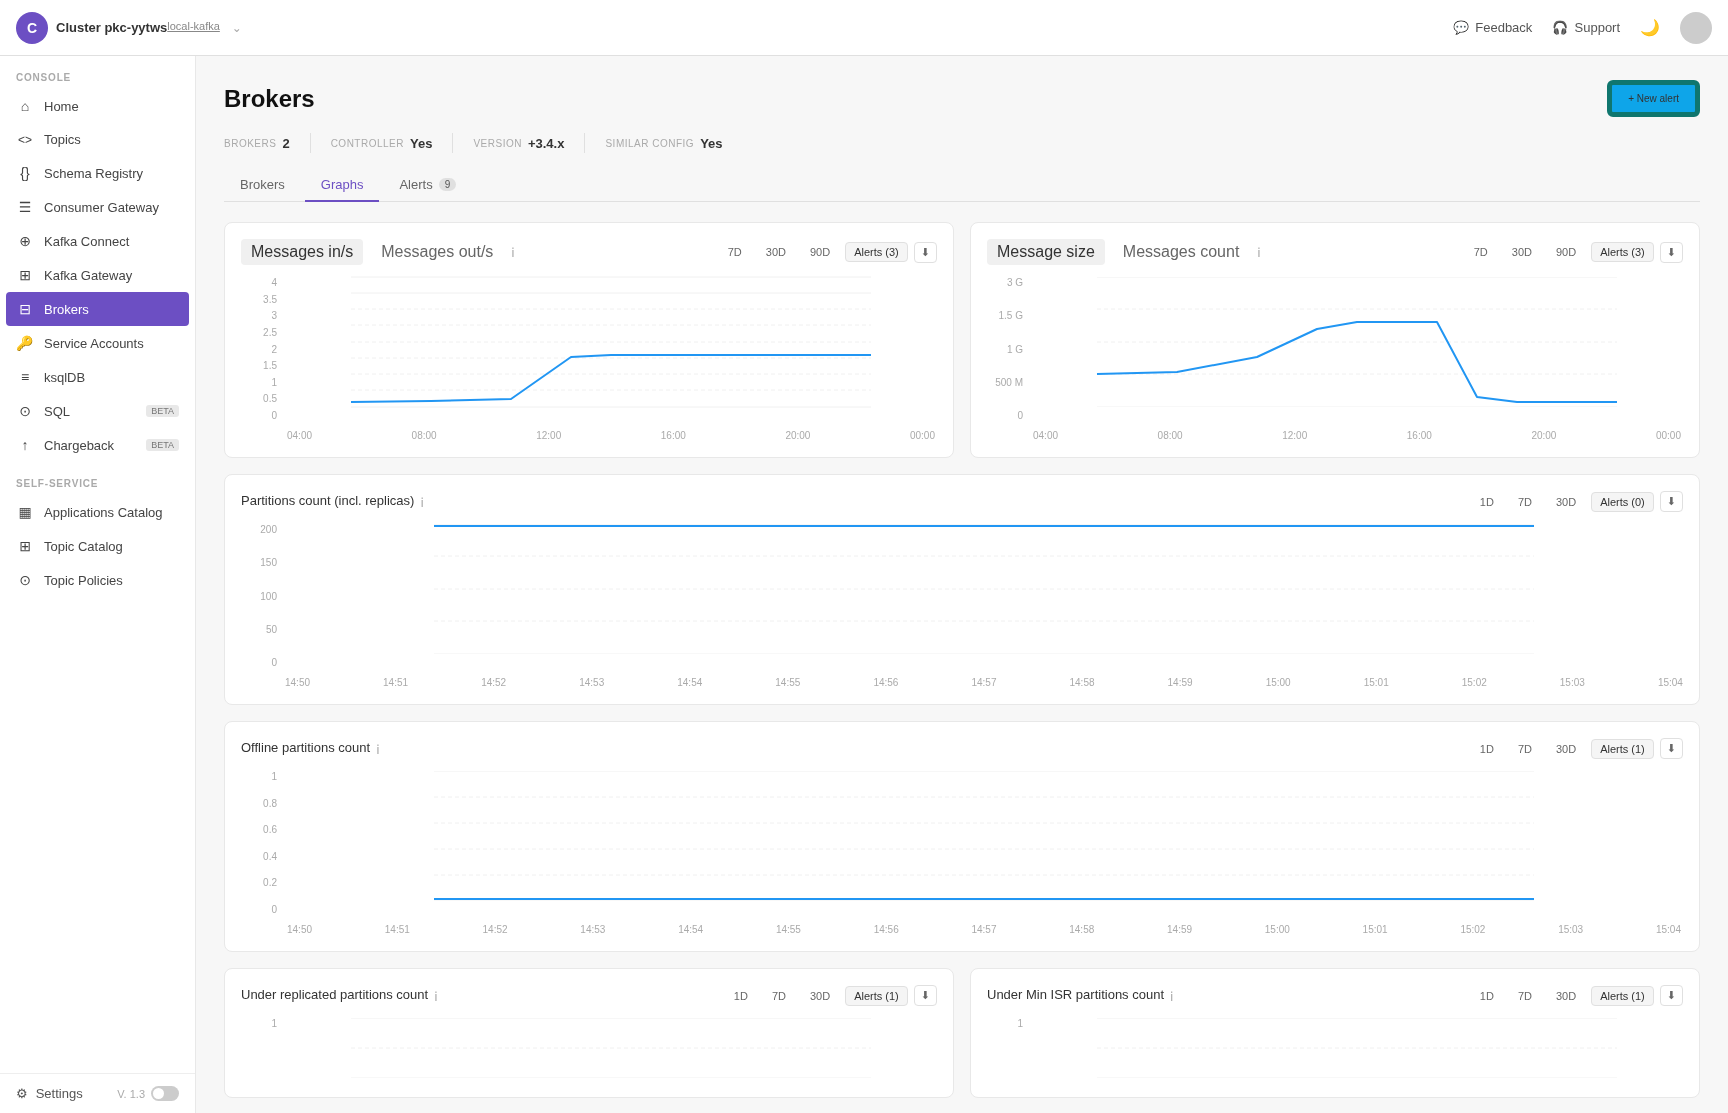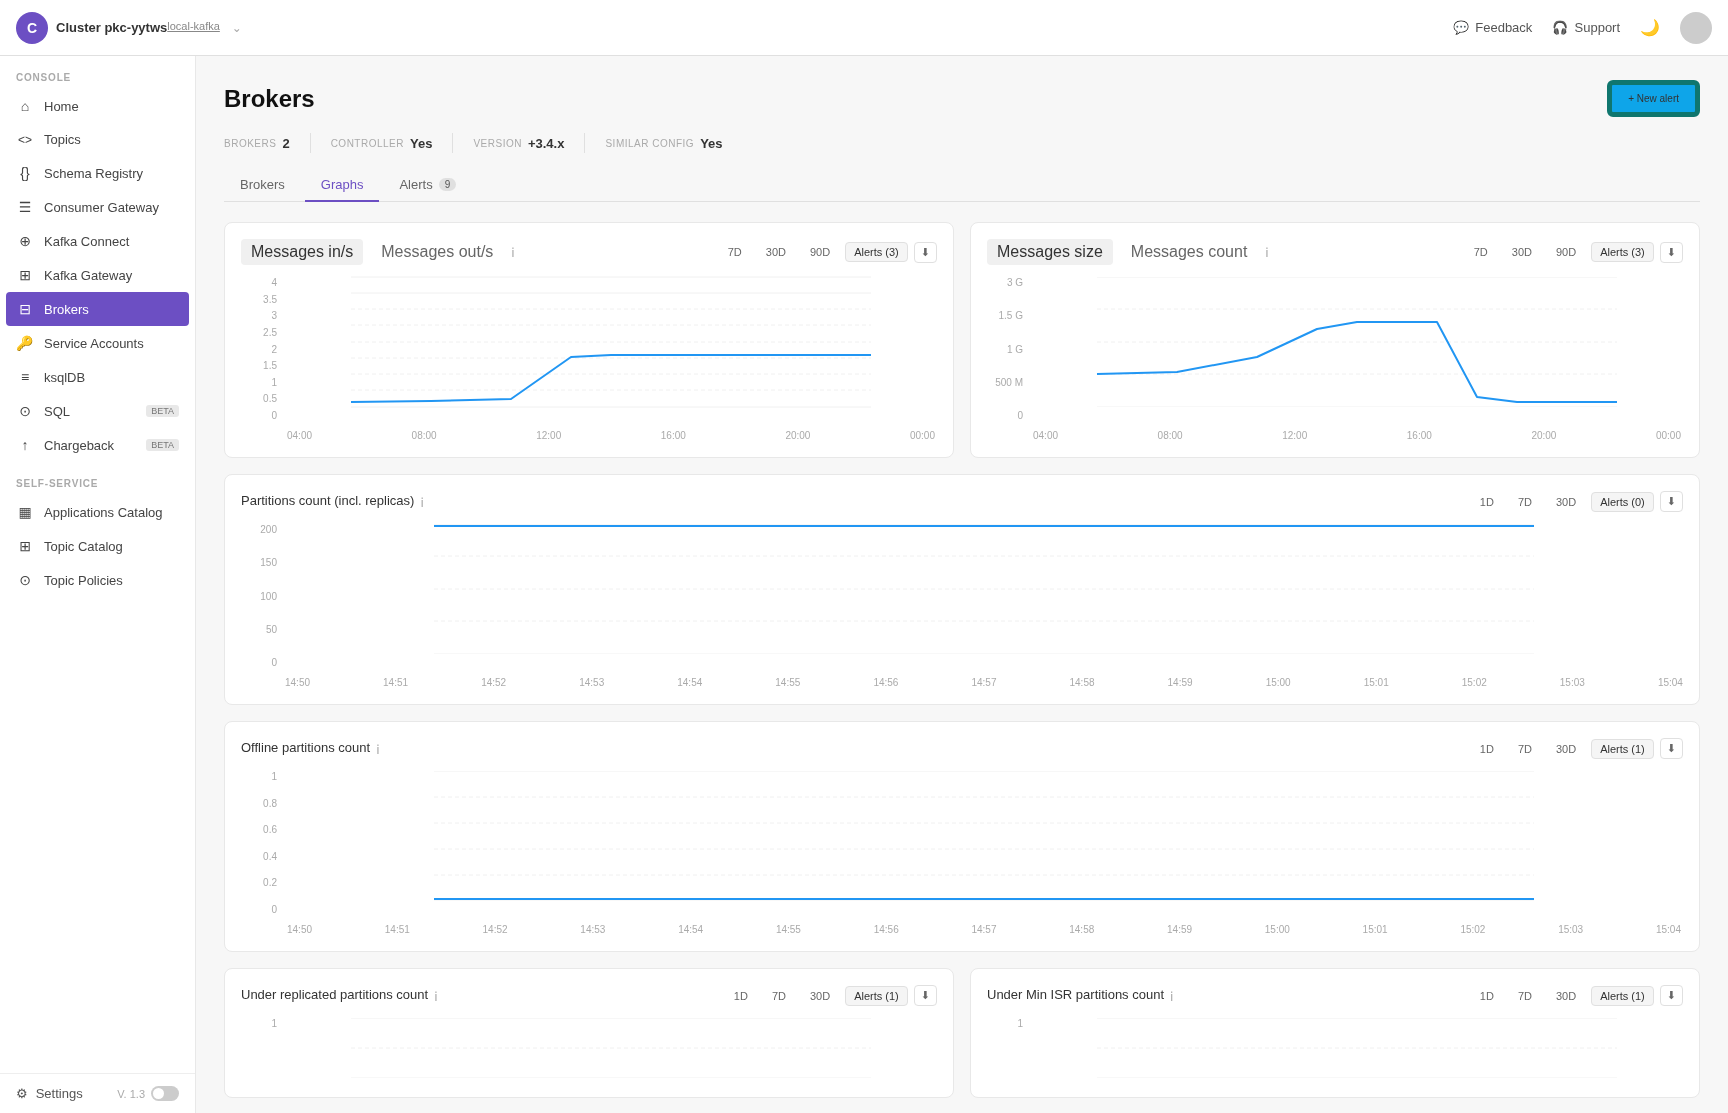--- a/index.html
+++ b/index.html
@@ -285,21 +285,21 @@
                 <span>20:00</span>
                 <span>00:00</span>
               </div>
             </div>
           </div>
         </div>
 
         <div class="chart-card">
           <div class="chart-header">
             <div class="chart-header-left">
-              <button class="chart-tab active">Messages size</button>
+              <button class="chart-tab active">Message size</button>
               <button class="chart-tab">Messages count</button>
               <span class="chart-info-icon">ℹ</span>
             </div>
             <div class="chart-header-right">
               <button class="time-btn">7D</button>
               <button class="time-btn">30D</button>
               <button class="time-btn">90D</button>
               <button class="alerts-btn">Alerts (3)</button>
               <button class="chart-icon-btn">⬇</button>
             </div>

